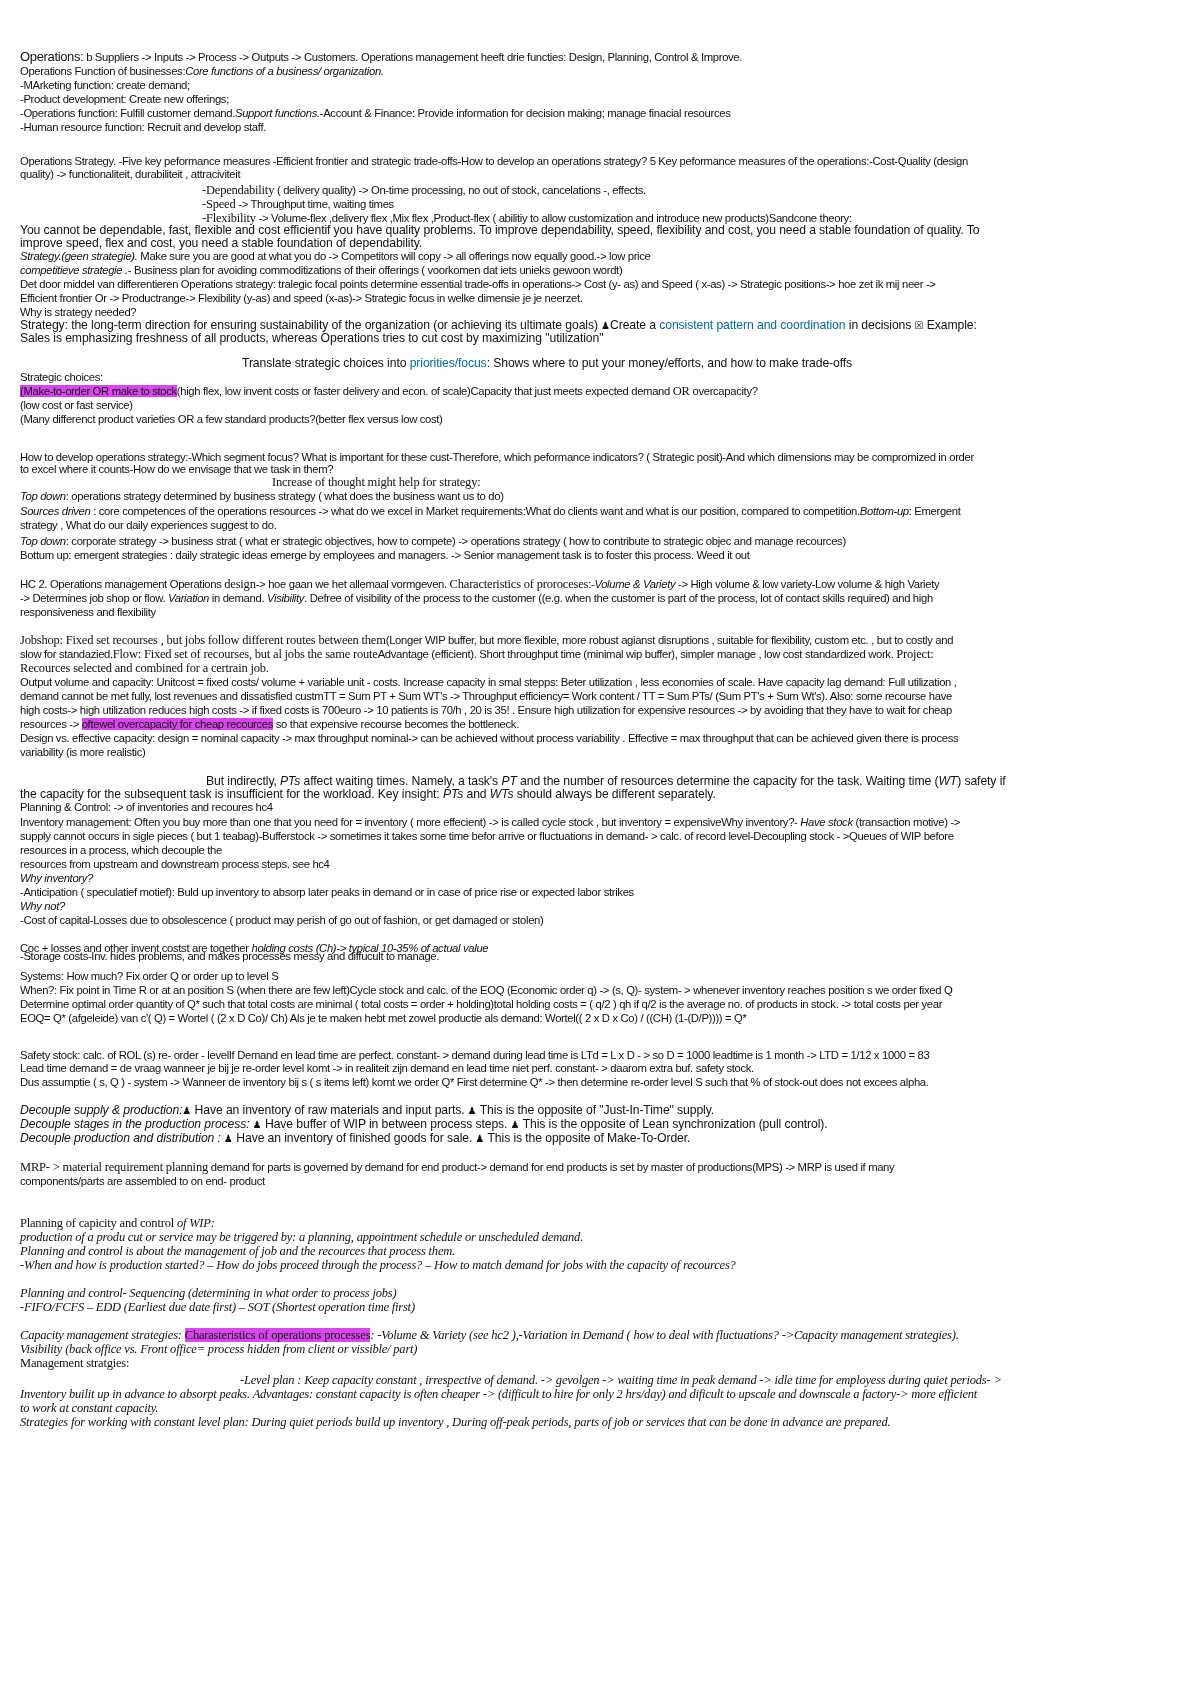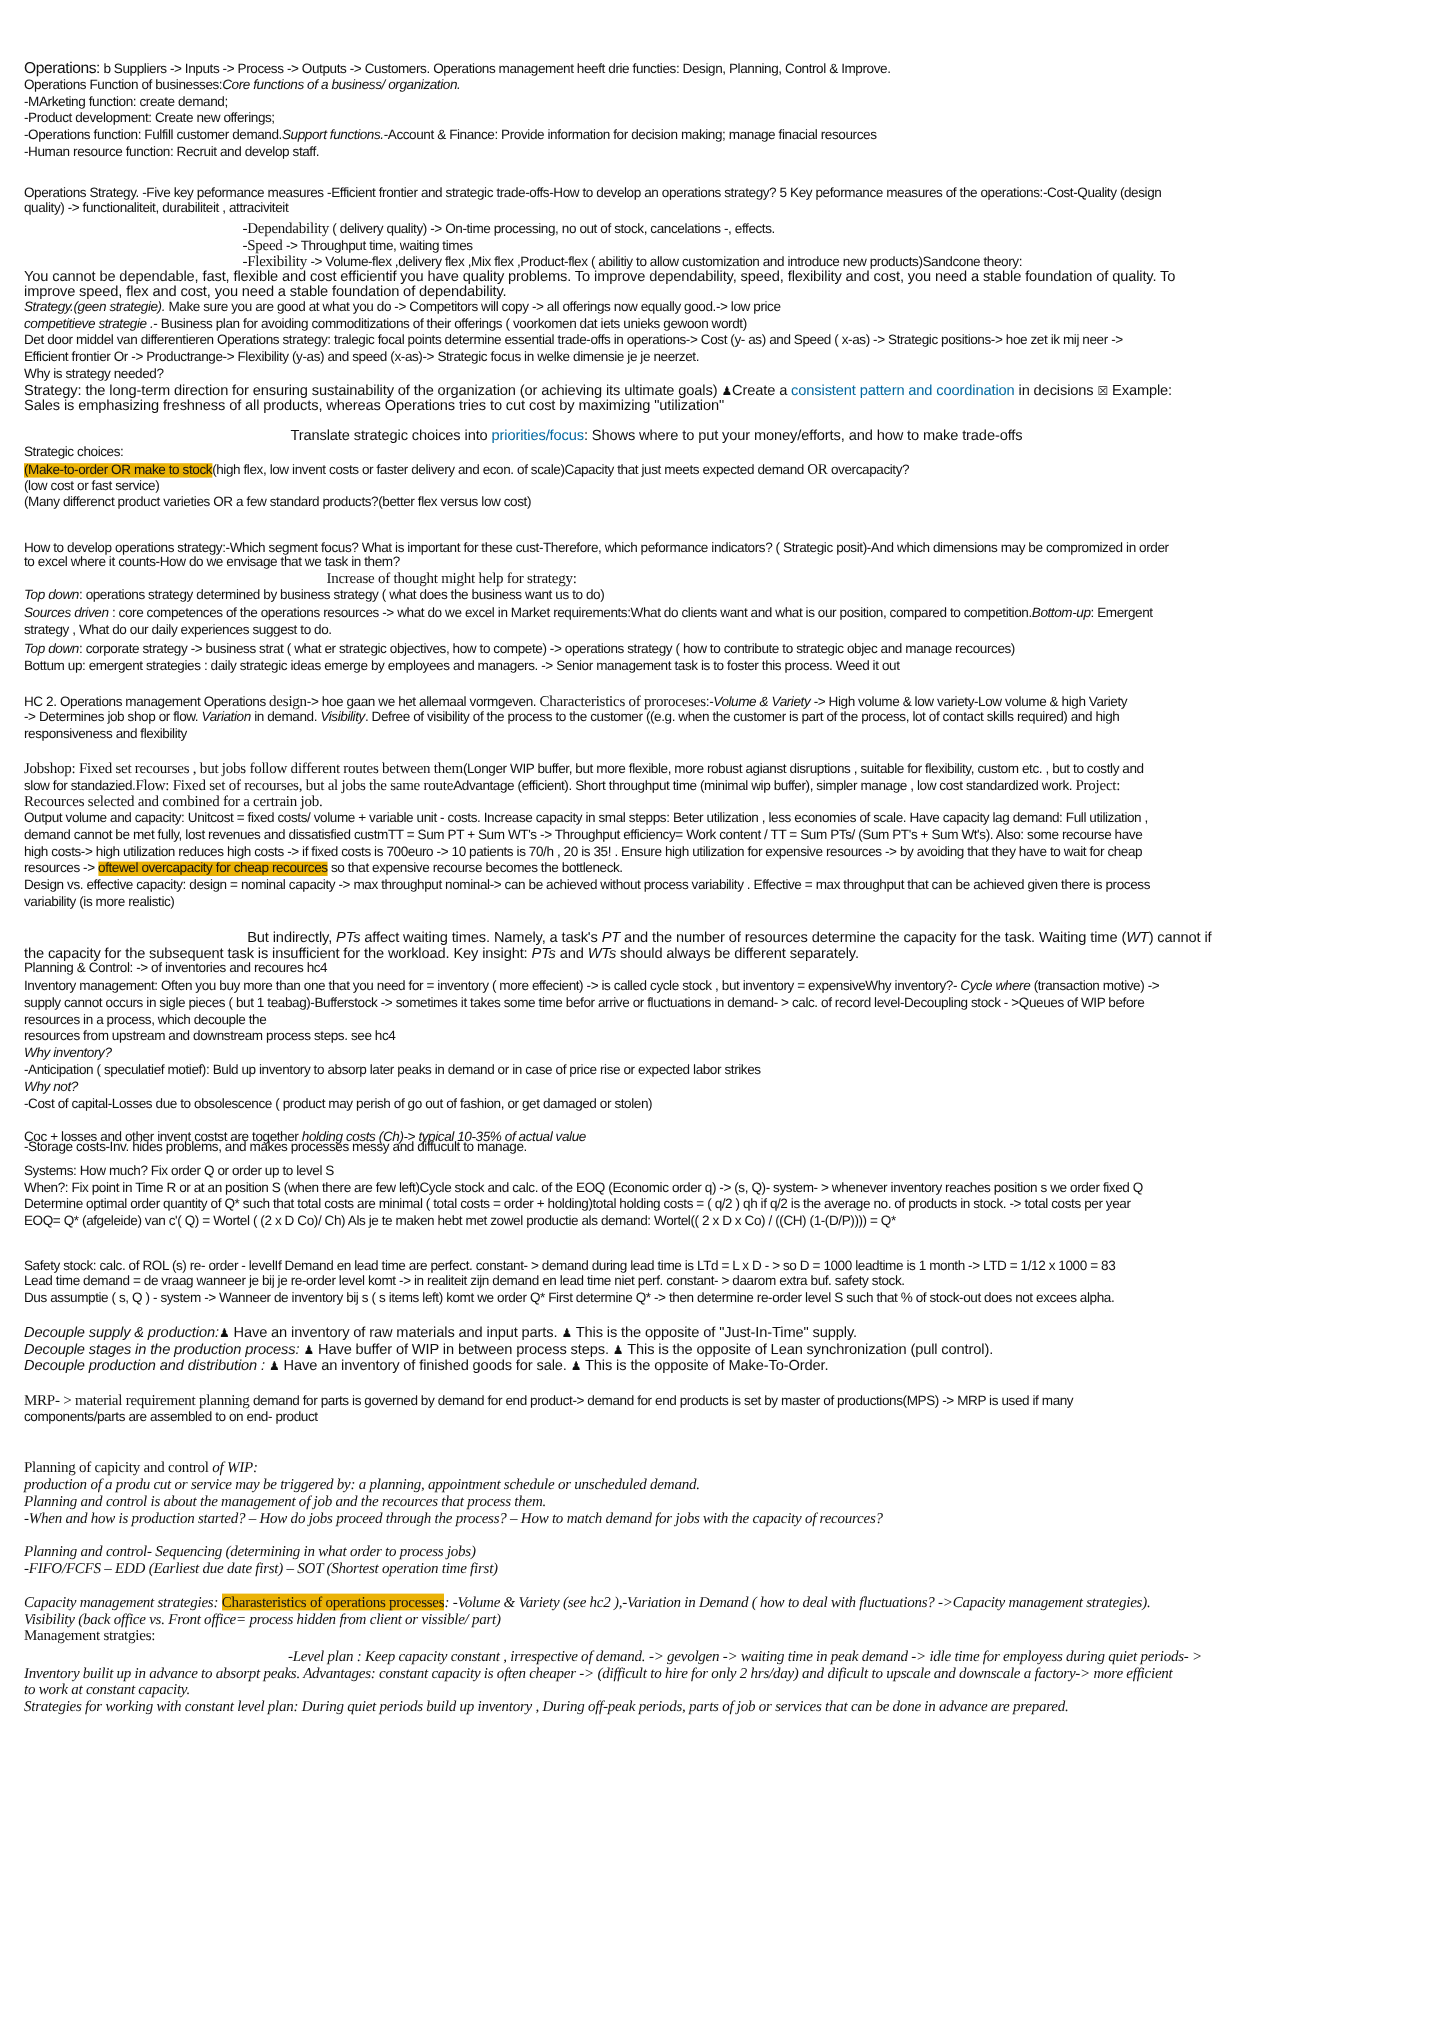--- a/index.html
+++ b/index.html
@@ -4,21 +4,21 @@
 <style>
   html, body { margin:0; padding:0; background:#ffffff; }
   body { width:1200px; height:1697px; position:relative; overflow:hidden; color:#111; }
   .page { position:absolute; left:20px; top:50px; width:1165px; }
   .ln { position:absolute; left:0; white-space:nowrap; font-family:"Liberation Sans", sans-serif; font-size:11.3px; line-height:14px; letter-spacing:-0.35px; }
   .sans { font-family:"Liberation Sans", sans-serif; font-size:12.2px; letter-spacing:-0.1px; }
   .serif { font-family:"Liberation Serif", serif; font-size:12.5px; letter-spacing:-0.2px; }
   .b { font-weight:normal; }
   .i { font-style:italic; }
   .red { color:#0369a1; }
-  .hl { background:#eab308; }
+  .hl { background:#d946ef; }
   .big { font-size:13px; }
   .glyph { font-family:"DejaVu Sans", sans-serif; font-size:10px; }
 </style>
 </head>
 <body>
 
 <div class="page">
 
   <div class="ln" style="top:0px">
     <span class="b big">Operations:</span><span> b Suppliers -&gt; Inputs -&gt; Process -&gt; Outputs -&gt; Customers. Operations management heeft drie functies: Design, Planning, Control &amp; Improve.</span>
@@ -102,29 +102,29 @@
   <div class="ln" style="top:625px">Output volume and capacity: Unitcost = fixed costs/ volume + variable unit - costs.  Increase capacity in smal stepps: Beter utilization , less economies of scale. Have capacity lag demand: Full utilization ,</div>
   <div class="ln" style="top:639px">demand cannot be met fully, lost revenues and dissatisfied custmTT = Sum PT + Sum WT's -&gt;  Throughput efficiency= Work content / TT = Sum PTs/ (Sum PT's + Sum Wt's). Also: some recourse have</div>
   <div class="ln" style="top:653px">high costs-&gt; high utilization reduces high costs -&gt; if fixed costs is 700euro -&gt; 10 patients is 70/h , 20 is 35! .  Ensure high utilization for expensive resources -&gt; by avoiding that they have to wait for cheap</div>
   <div class="ln" style="top:667px">
     <span>resources -&gt; </span><span class="hl">oftewel overcapacity for cheap recources</span><span> so that expensive recourse becomes the bottleneck.</span>
   </div>
   <div class="ln" style="top:681px">Design vs. effective capacity: design = nominal capacity -&gt; max throughput nominal-&gt;  can be achieved without process variability . Effective = max throughput that can be achieved given there is process</div>
   <div class="ln" style="top:695px">variability (is more realistic)</div>
 
   <div class="ln sans" style="top:724px; left:186px">
-    <span>But indirectly, </span><span class="i">PTs</span><span> affect waiting times. Namely, a task's </span><span class="i">PT</span><span> and the number of resources determine the capacity for the task. Waiting time (</span><span class="i">WT</span><span>) cannot if</span>
+    <span>But indirectly, </span><span class="i">PTs</span><span> affect waiting times. Namely, a task's </span><span class="i">PT</span><span> and the number of resources determine the capacity for the task. Waiting time (</span><span class="i">WT</span><span>) safety if</span>
   </div>
   <div class="ln sans" style="top:737px">
     <span>the capacity for the subsequent task is insufficient for the workload. Key insight: </span><span class="i">PTs</span><span> and </span><span class="i">WTs</span><span> should always be different separately.</span>
   </div>
 
   <div class="ln" style="top:750px">Planning &amp; Control:   -&gt; of inventories and recoures hc4</div>
   <div class="ln" style="top:765px">
-    <span>Inventory management: Often you buy more than one that you need for = inventory ( more effecient) -&gt; is called cycle stock , but inventory = expensiveWhy inventory?- </span><span class="i">Cycle where</span><span> (transaction motive) -&gt;</span>
+    <span>Inventory management: Often you buy more than one that you need for = inventory ( more effecient) -&gt; is called cycle stock , but inventory = expensiveWhy inventory?- </span><span class="i">Have stock</span><span> (transaction motive) -&gt;</span>
   </div>
   <div class="ln" style="top:779px">supply cannot occurs in sigle pieces ( but 1 teabag)-Bufferstock -&gt; sometimes it takes some time befor arrive or fluctuations in demand- &gt; calc. of record level-Decoupling stock - &gt;Queues of WIP before</div>
   <div class="ln" style="top:793px">resources in a process, which decouple the</div>
   <div class="ln" style="top:807px">resources from upstream and downstream process steps. see hc4</div>
   <div class="ln i" style="top:821px">Why inventory?</div>
   <div class="ln" style="top:835px">-Anticipation ( speculatief motief): Buld up inventory to absorp later peaks in demand or in case of price rise or expected labor strikes</div>
   <div class="ln i" style="top:849px">Why not?</div>
   <div class="ln" style="top:863px">-Cost of capital-Losses due to obsolescence ( product may perish of go out of fashion, or get damaged or stolen)</div>
   <div class="ln" style="top:899px">-Storage costs-Inv. hides problems, and makes processes messy and diffucult to manage.</div>
   <div class="ln" style="top:891px">

